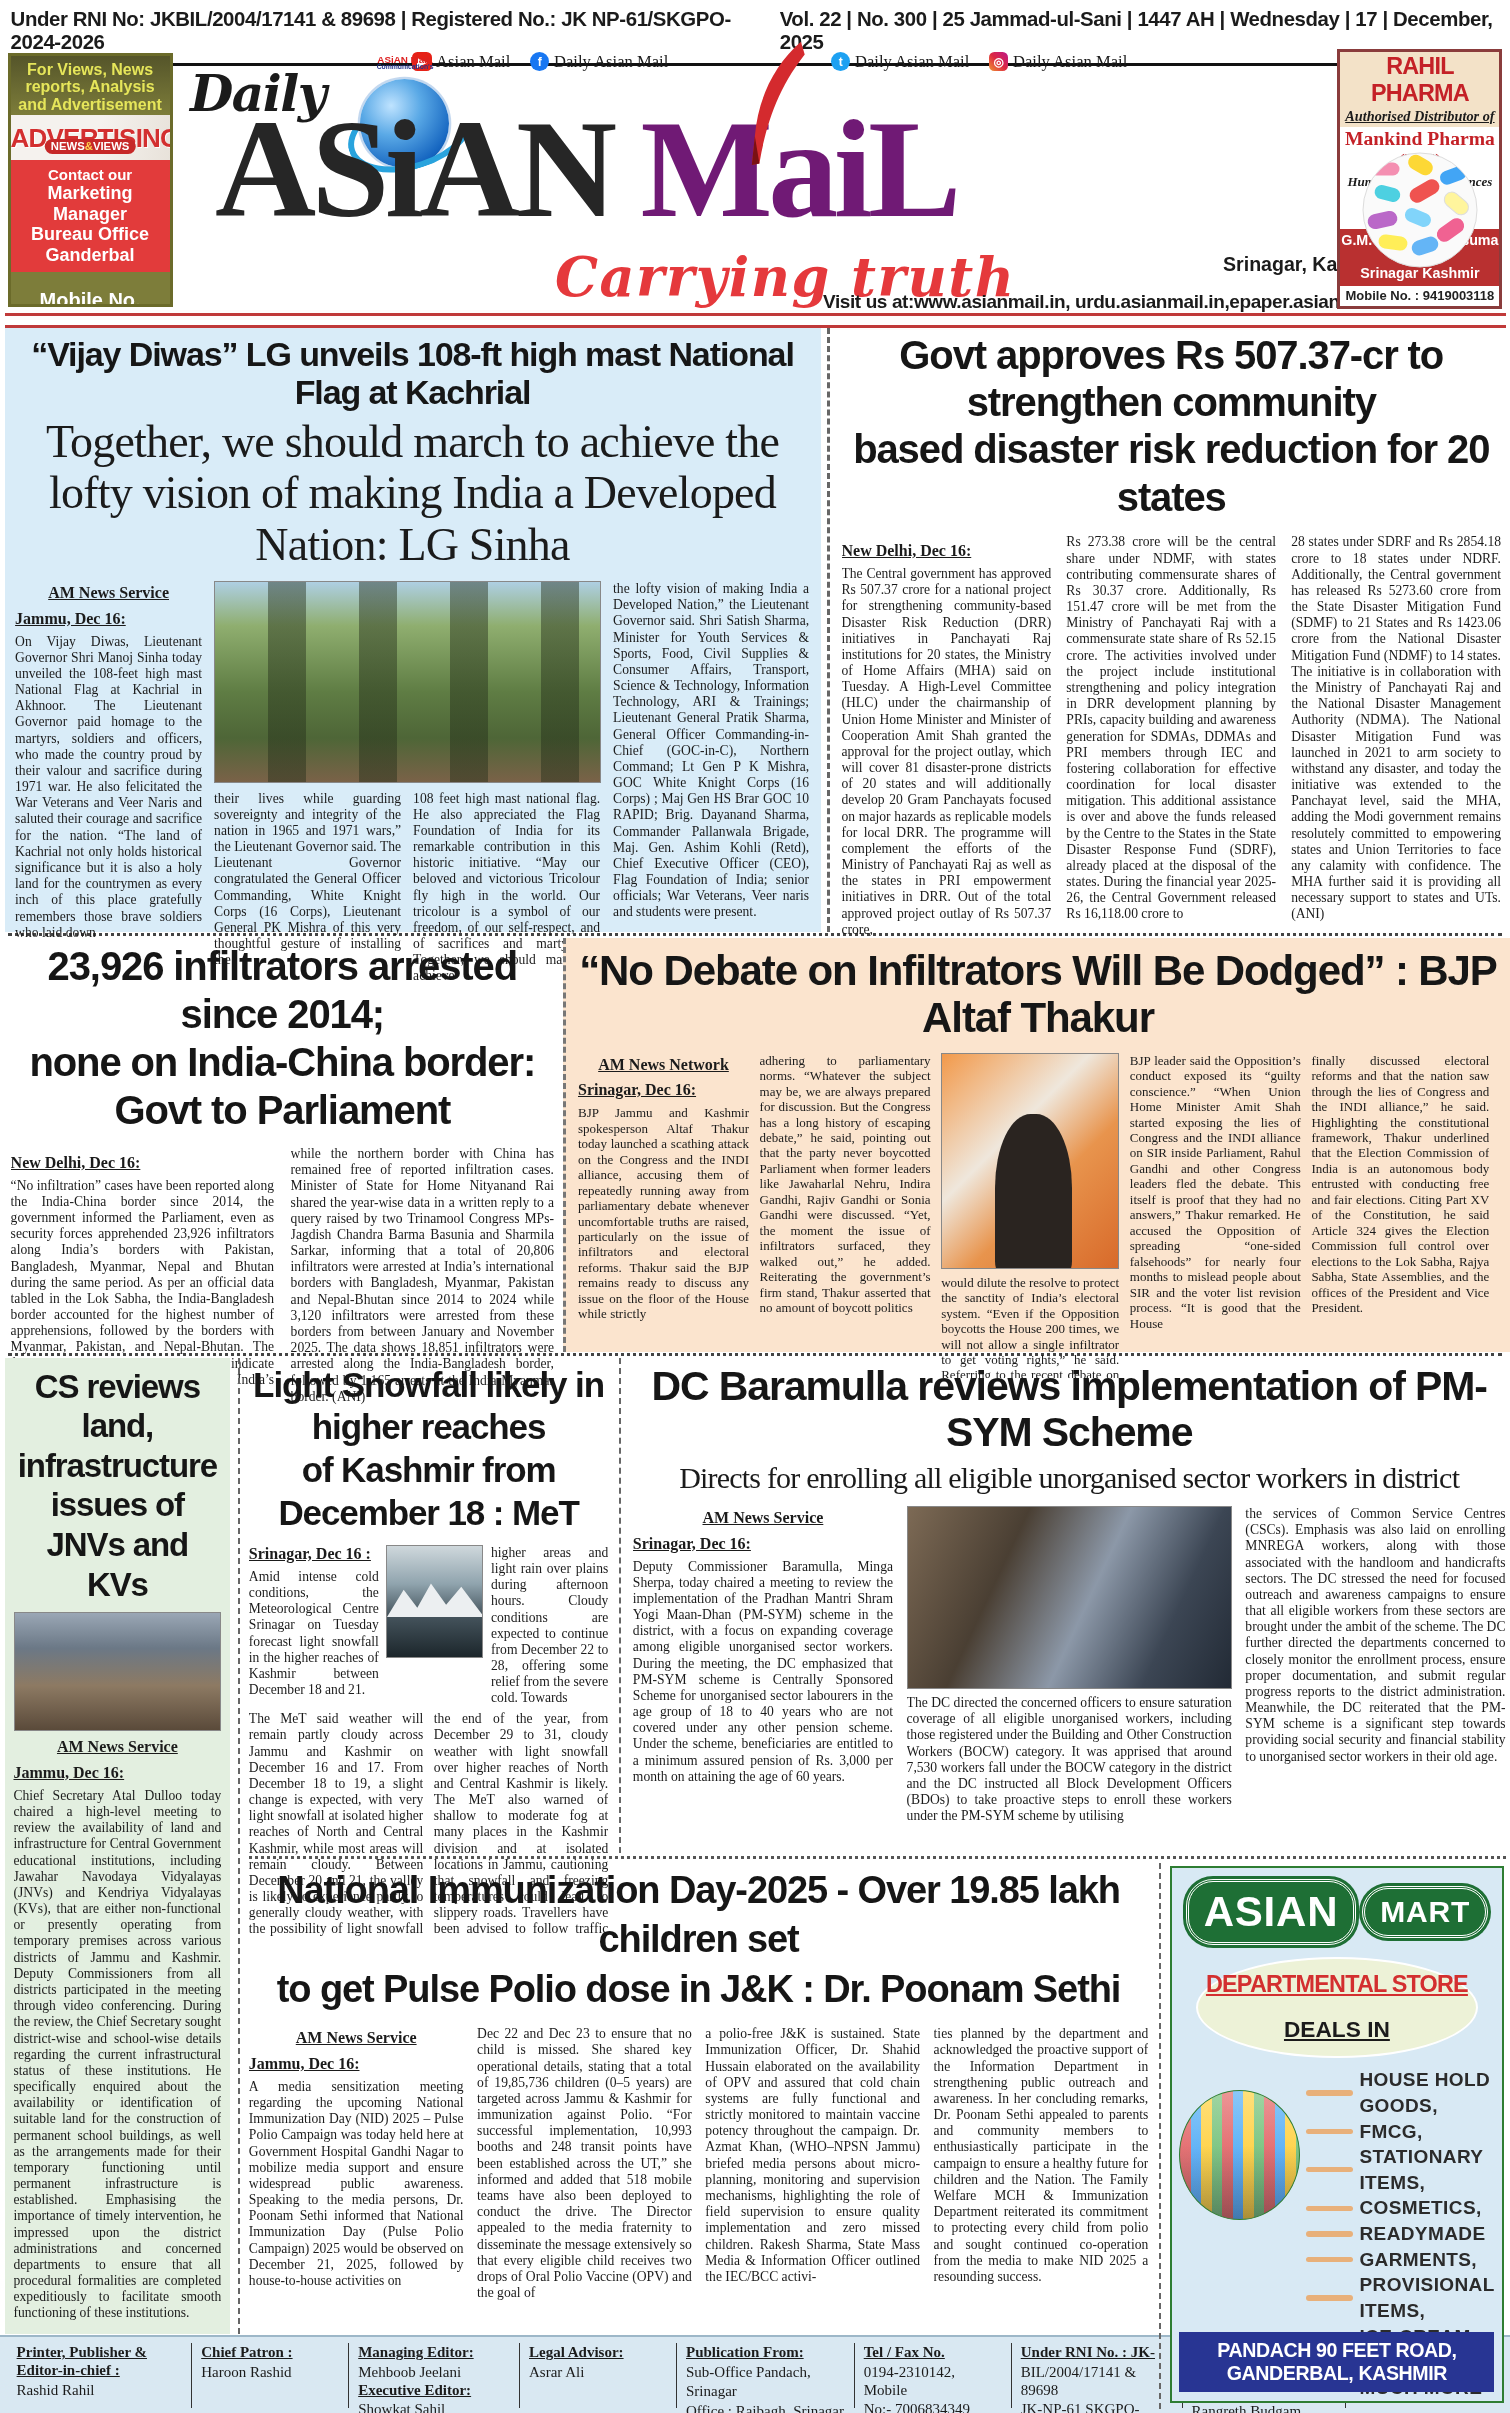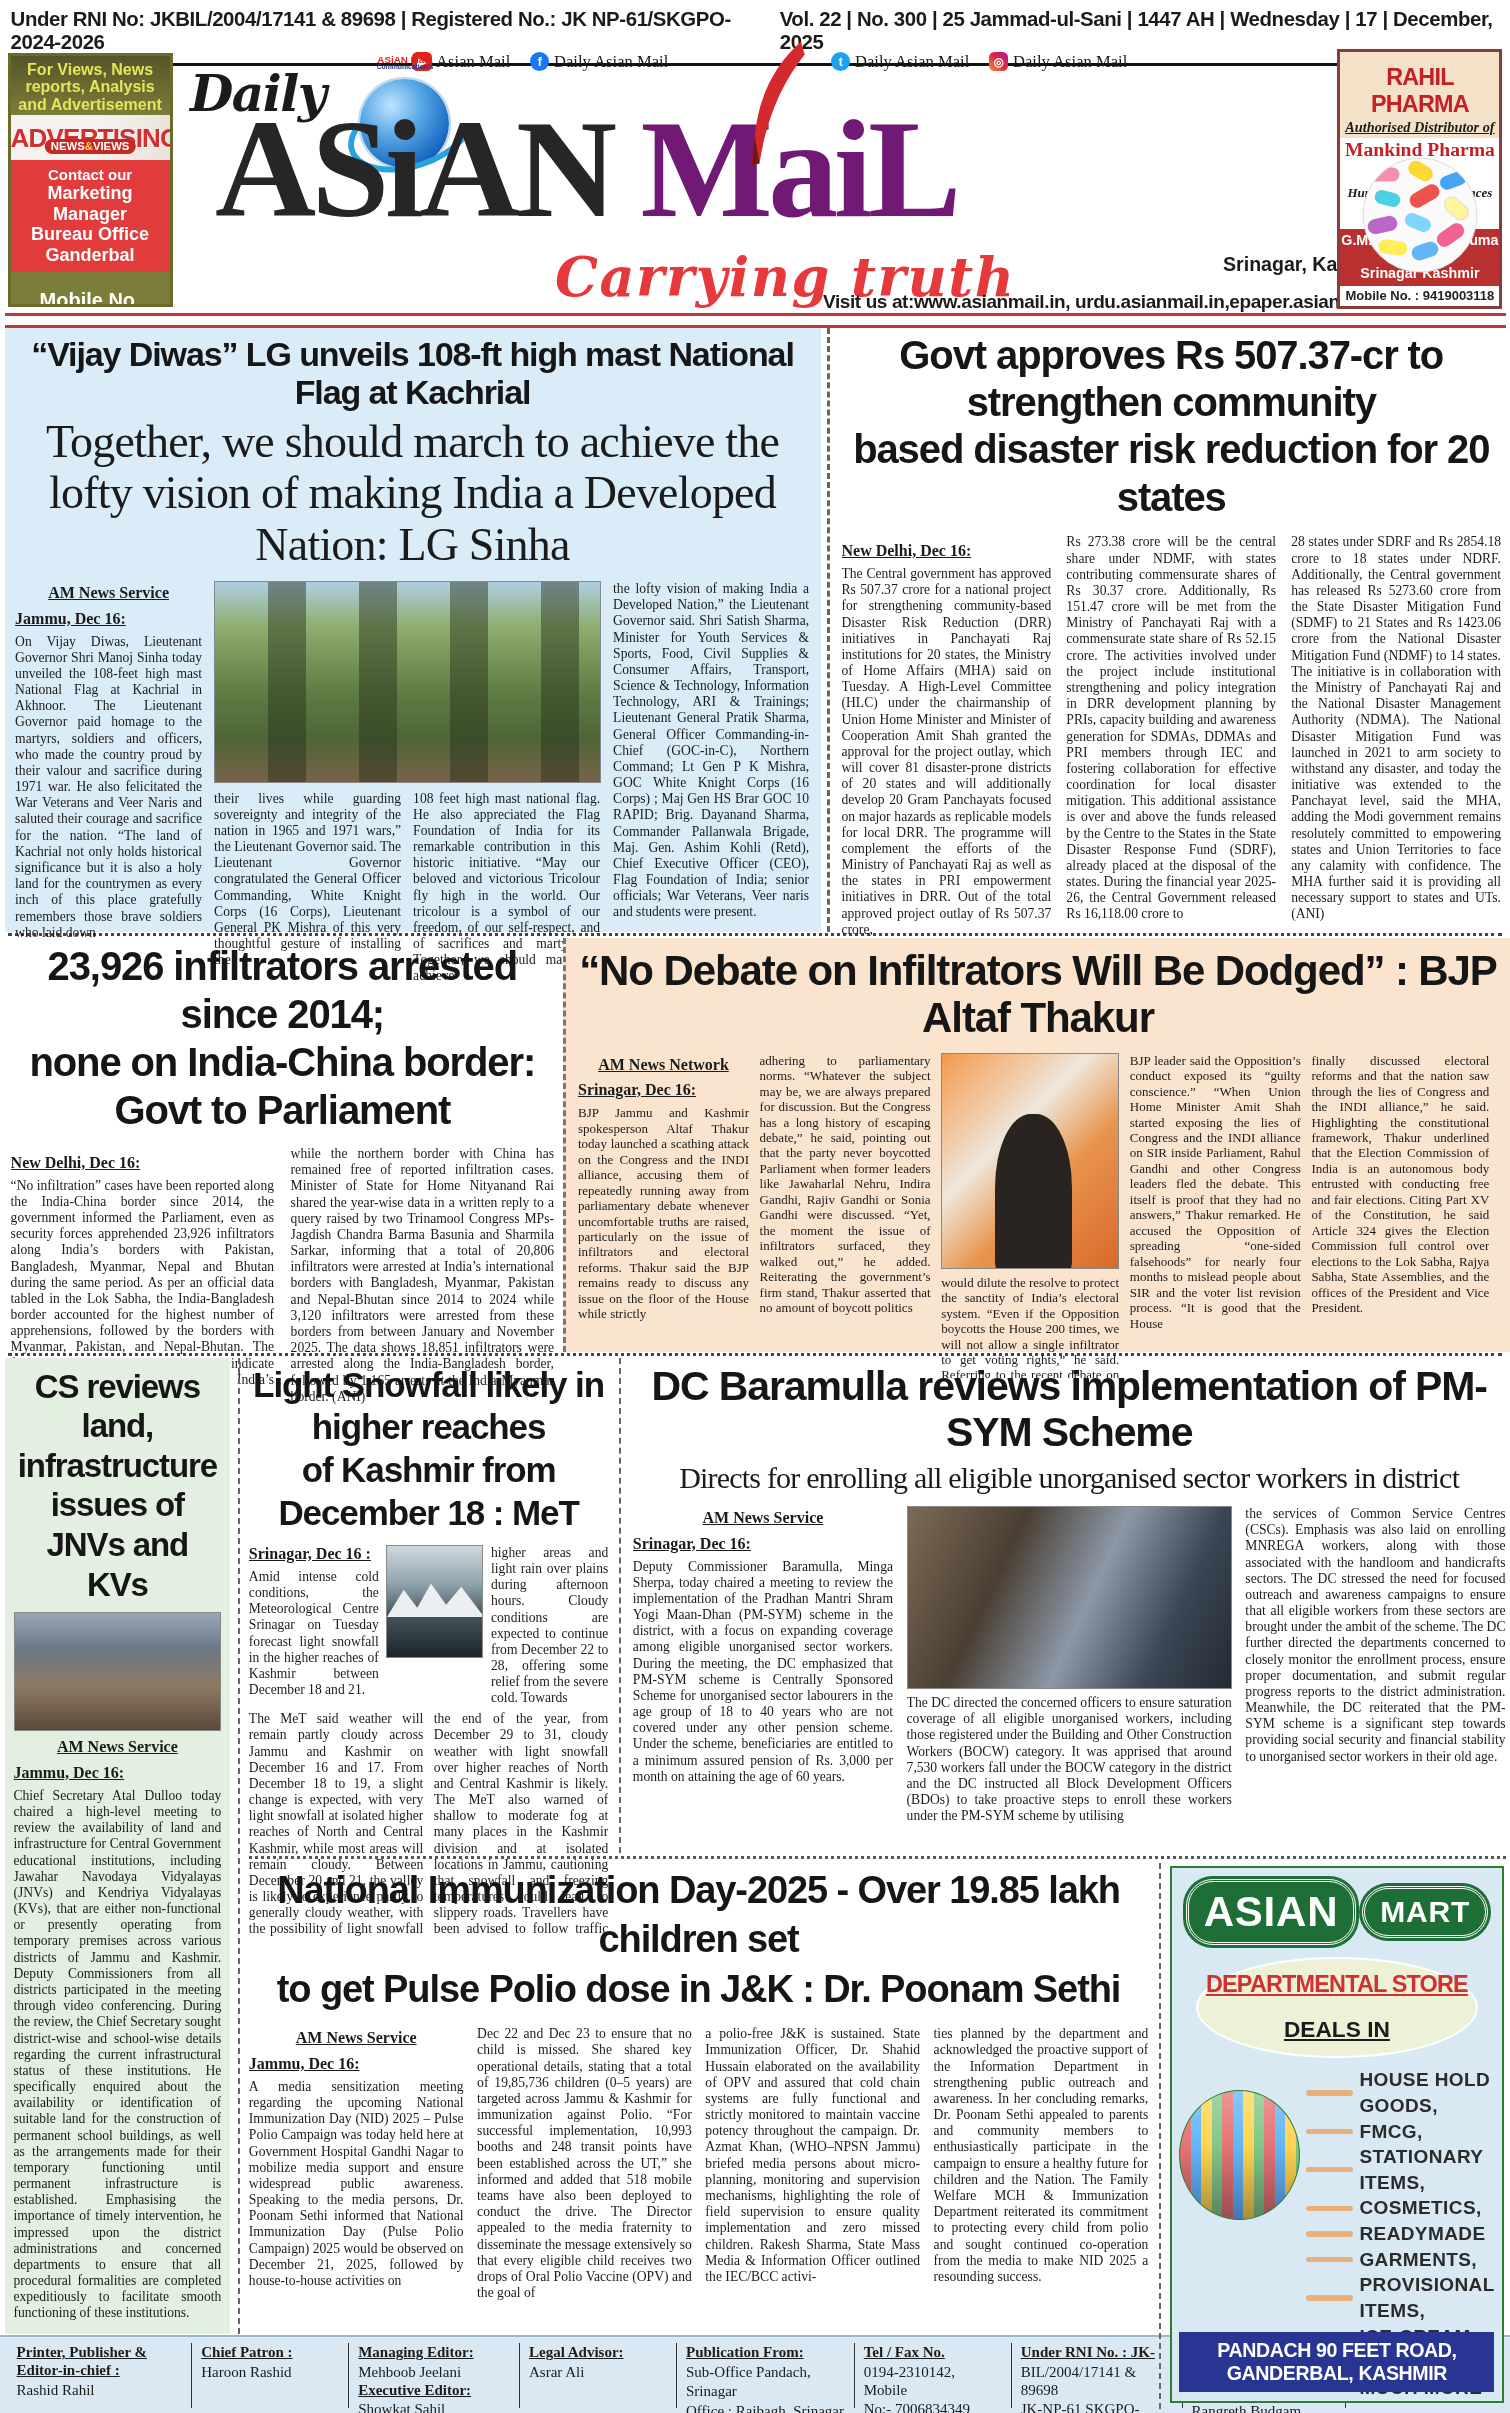--- a/index.html
+++ b/index.html
@@ -13,21 +13,21 @@
   .ad-advertising{left:7.6px;top:10.6px;width:165px;height:254px;border:3.8px solid #6b6b2a;background:#a3a3a3;display:flex;flex-direction:column;overflow:hidden;}
   .adv-top{color:#e6e65a;background:linear-gradient(180deg,#55552a,#7d7d3a);font-family:"Liberation Sans",sans-serif;font-weight:bold;font-size:16px;text-align:center;padding:4.5px 1.5px 1.5px;line-height:1.1;}
   .adv-img{height:69px;background:linear-gradient(180deg,#cfd4d8 0%,#aab3ba 55%,#8c959c 100%);position:relative;}
   .adv-badge{position:absolute;left:50%;top:24px;transform:translateX(-50%);background:#c62828;color:#fff;font-family:"Liberation Sans",sans-serif;font-weight:bold;font-size:11.3px;padding:1.5px 6px;border-radius:7.6px;white-space:nowrap;text-align:center;}
   .adv-badge b{color:#ffd54f;}
   .adv-main{background:linear-gradient(100deg,#f5f2ee 55%,#e8e2da);color:#d32f2f;font-family:"Liberation Sans",sans-serif;font-weight:bold;font-size:26px;text-align:center;padding:7.6px 0 6px;letter-spacing:-0.8px;text-shadow:0.8px 0.8px 0 #fff;}
   .adv-red{background:#e23b3b;color:#fff;text-align:center;font-family:"Liberation Sans",sans-serif;font-weight:bold;font-size:18px;line-height:1.15;padding:6px 1.5px;flex:1;}
   .adv-red .c1{font-size:15px;display:block;}
   .adv-mob{background:#7d7d3a;color:#fff;font-family:"Liberation Sans",sans-serif;font-weight:bold;font-size:20px;text-align:center;padding:17px 0;}
   .ad-rahil{right:7.6px;top:6px;width:165px;height:260px;border:3px solid #8a3c3c;background:#f3e2c8;display:flex;flex-direction:column;overflow:hidden;}
-  .rp-name{color:#c42127;font-family:"Liberation Sans",sans-serif;font-weight:bold;font-size:23.4px;text-align:center;padding-top:12px;letter-spacing:-0.8px;}
+  .rp-name{color:#c42127;font-family:"Liberation Sans",sans-serif;font-weight:bold;font-size:23.4px;text-align:center;padding-top:1px;letter-spacing:-0.8px;}
   .rp-sub{font-family:"Liberation Serif",serif;font-style:italic;font-weight:bold;font-size:14.3px;text-align:center;text-decoration:underline;padding:1.5px 0;}
   .rp-brand{background:#fff;color:#c42127;font-family:"Liberation Serif",serif;font-weight:bold;font-size:19.6px;text-align:center;padding:1.5px 0;}
   .rp-tag{background:#fff;font-style:italic;font-weight:bold;font-size:13px;text-align:center;padding-bottom:1.5px;}
   .rp-pills{flex:1;background:#fff;position:relative;}
   .rp-circle{position:absolute;left:50%;top:50%;transform:translate(-50%,-50%);width:113px;height:113px;border-radius:50%;border:1.5px solid #ddd;background:#fafafa;overflow:hidden;}
   .pill{position:absolute;border-radius:9px;}
   .rp-addr{background:#b93030;color:#fff;font-family:"Liberation Sans",sans-serif;font-weight:bold;font-size:14.3px;text-align:center;line-height:1.15;padding:3px 0;}
   .rp-mob{background:#fff;color:#222;font-family:"Liberation Sans",sans-serif;font-weight:bold;font-size:13px;text-align:center;padding:2.3px 0;border-top:2.3px solid #b93030;}
   .social-row{position:absolute;left:412px;top:9px;display:flex;gap:19.6px;align-items:center;font-family:"Liberation Serif",serif;font-size:16.6px;}
   .soc{display:flex;align-items:center;gap:4.5px;}

